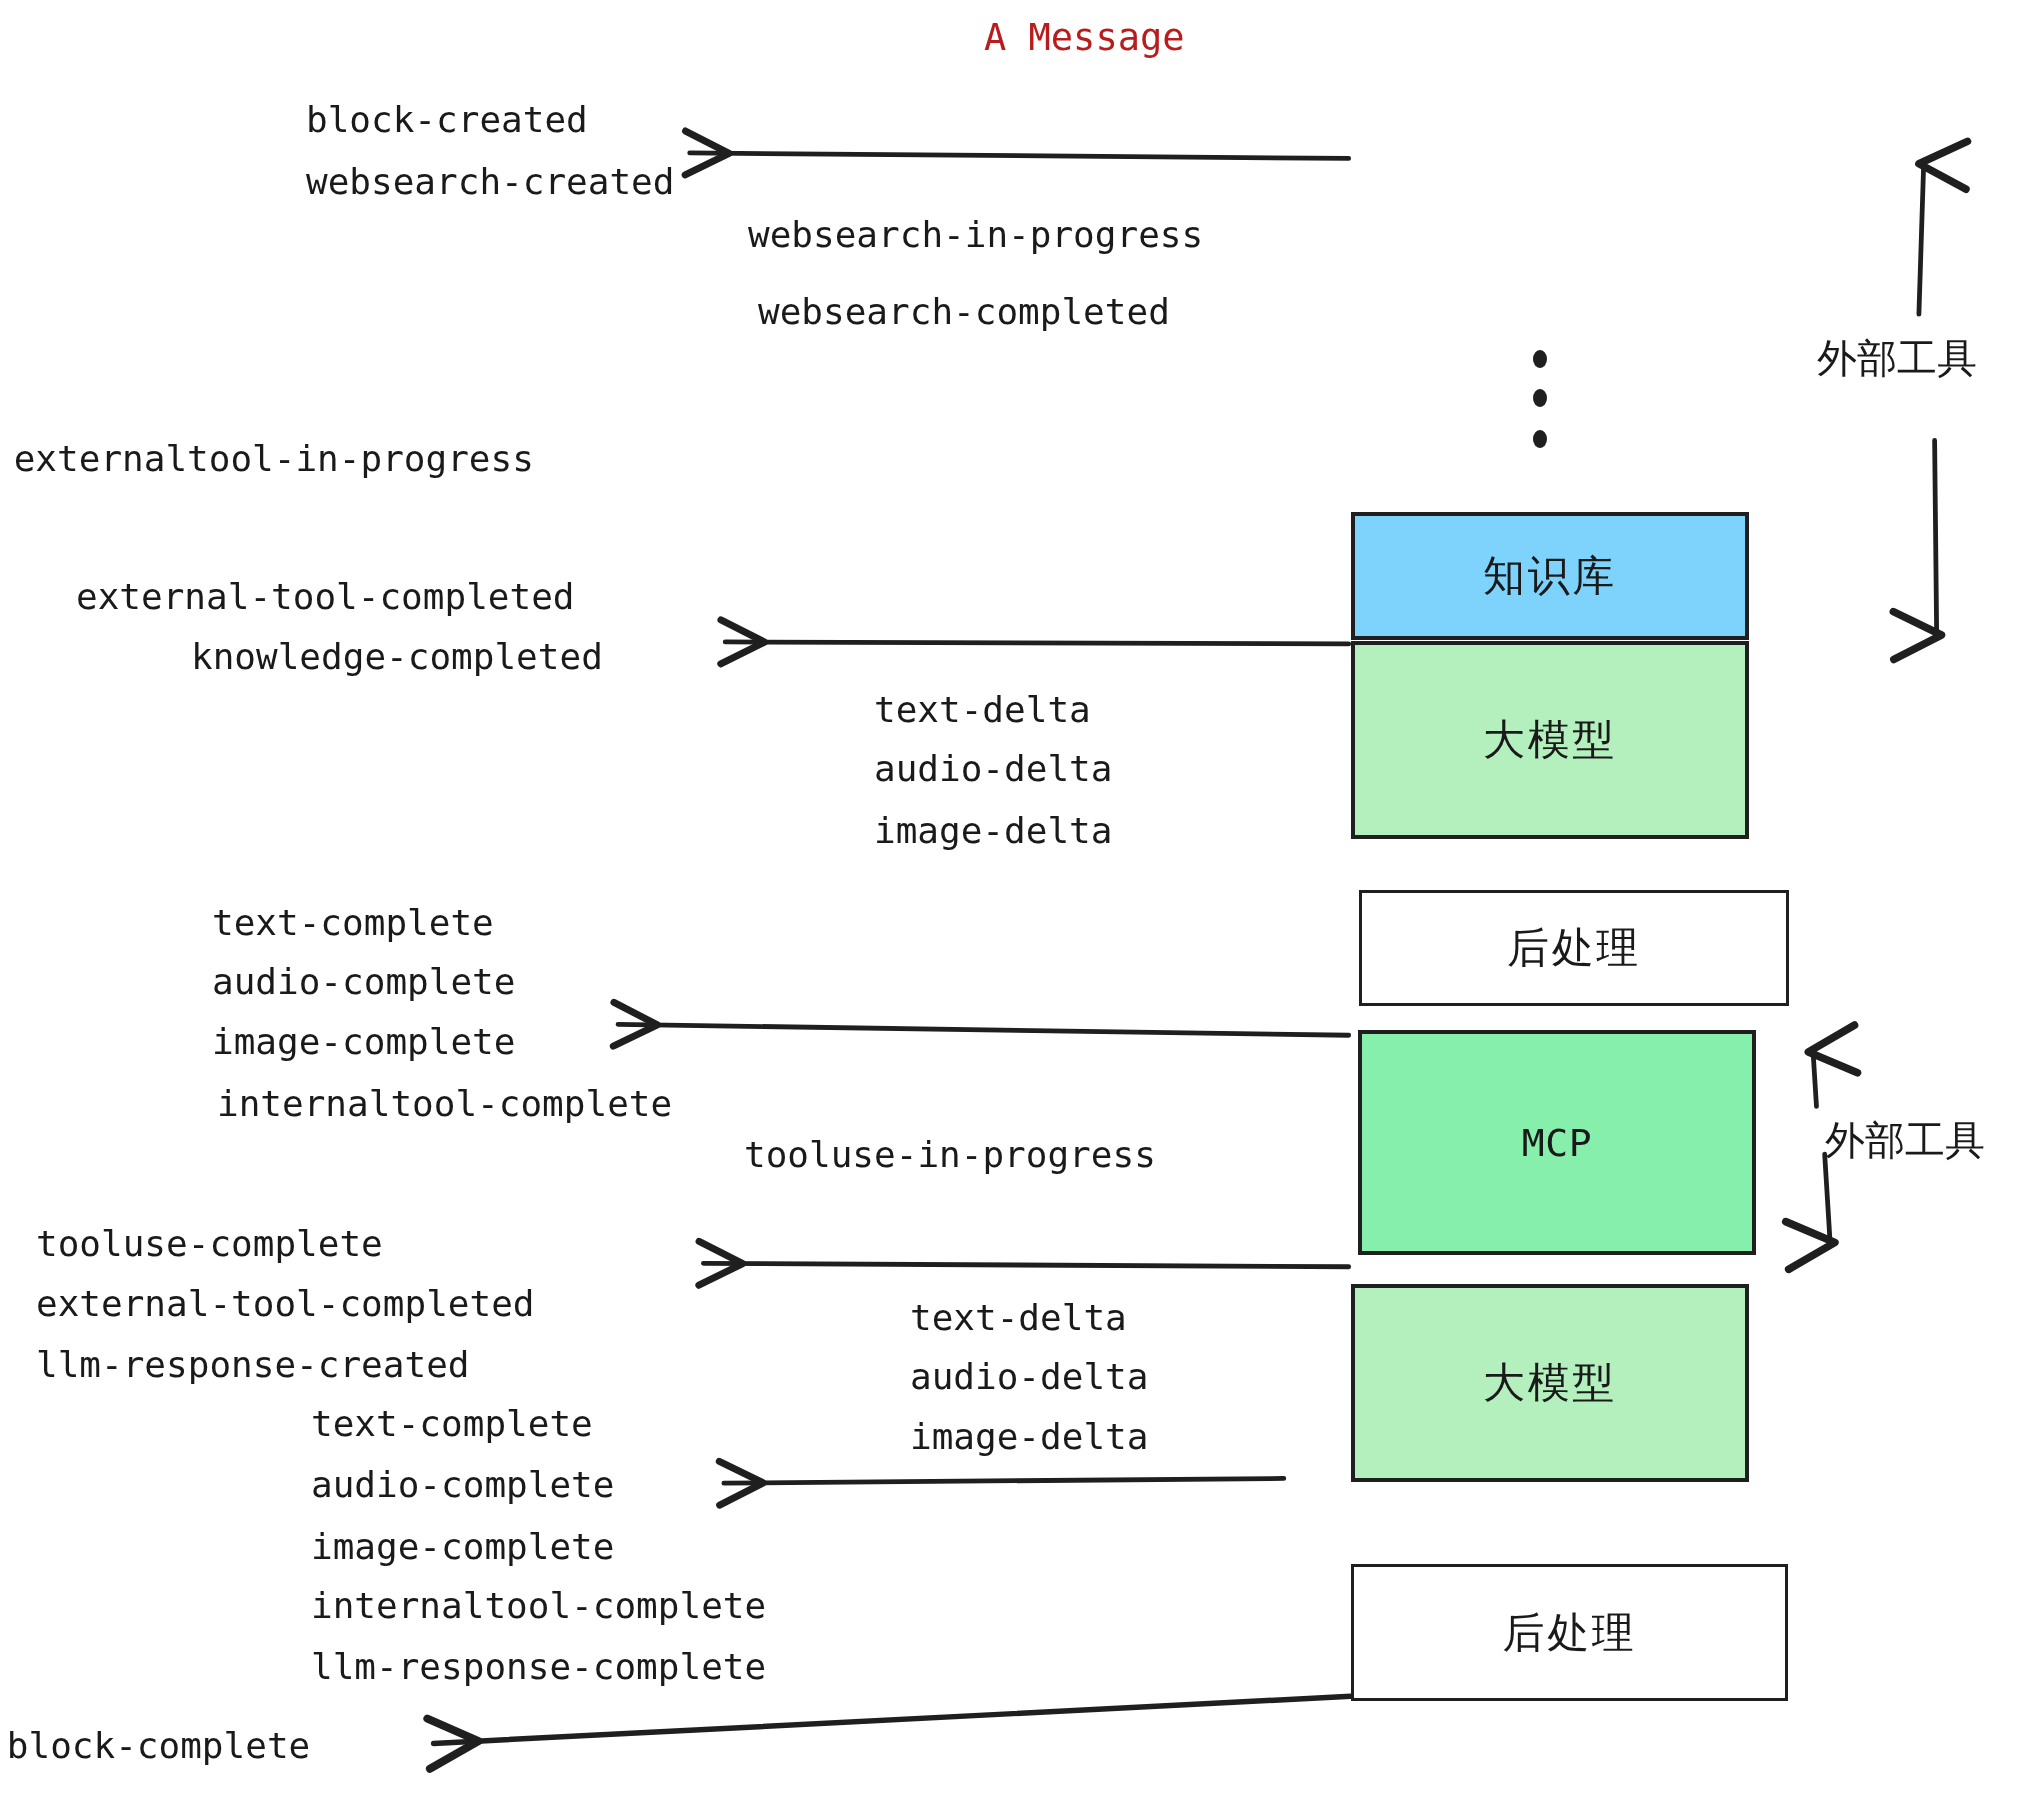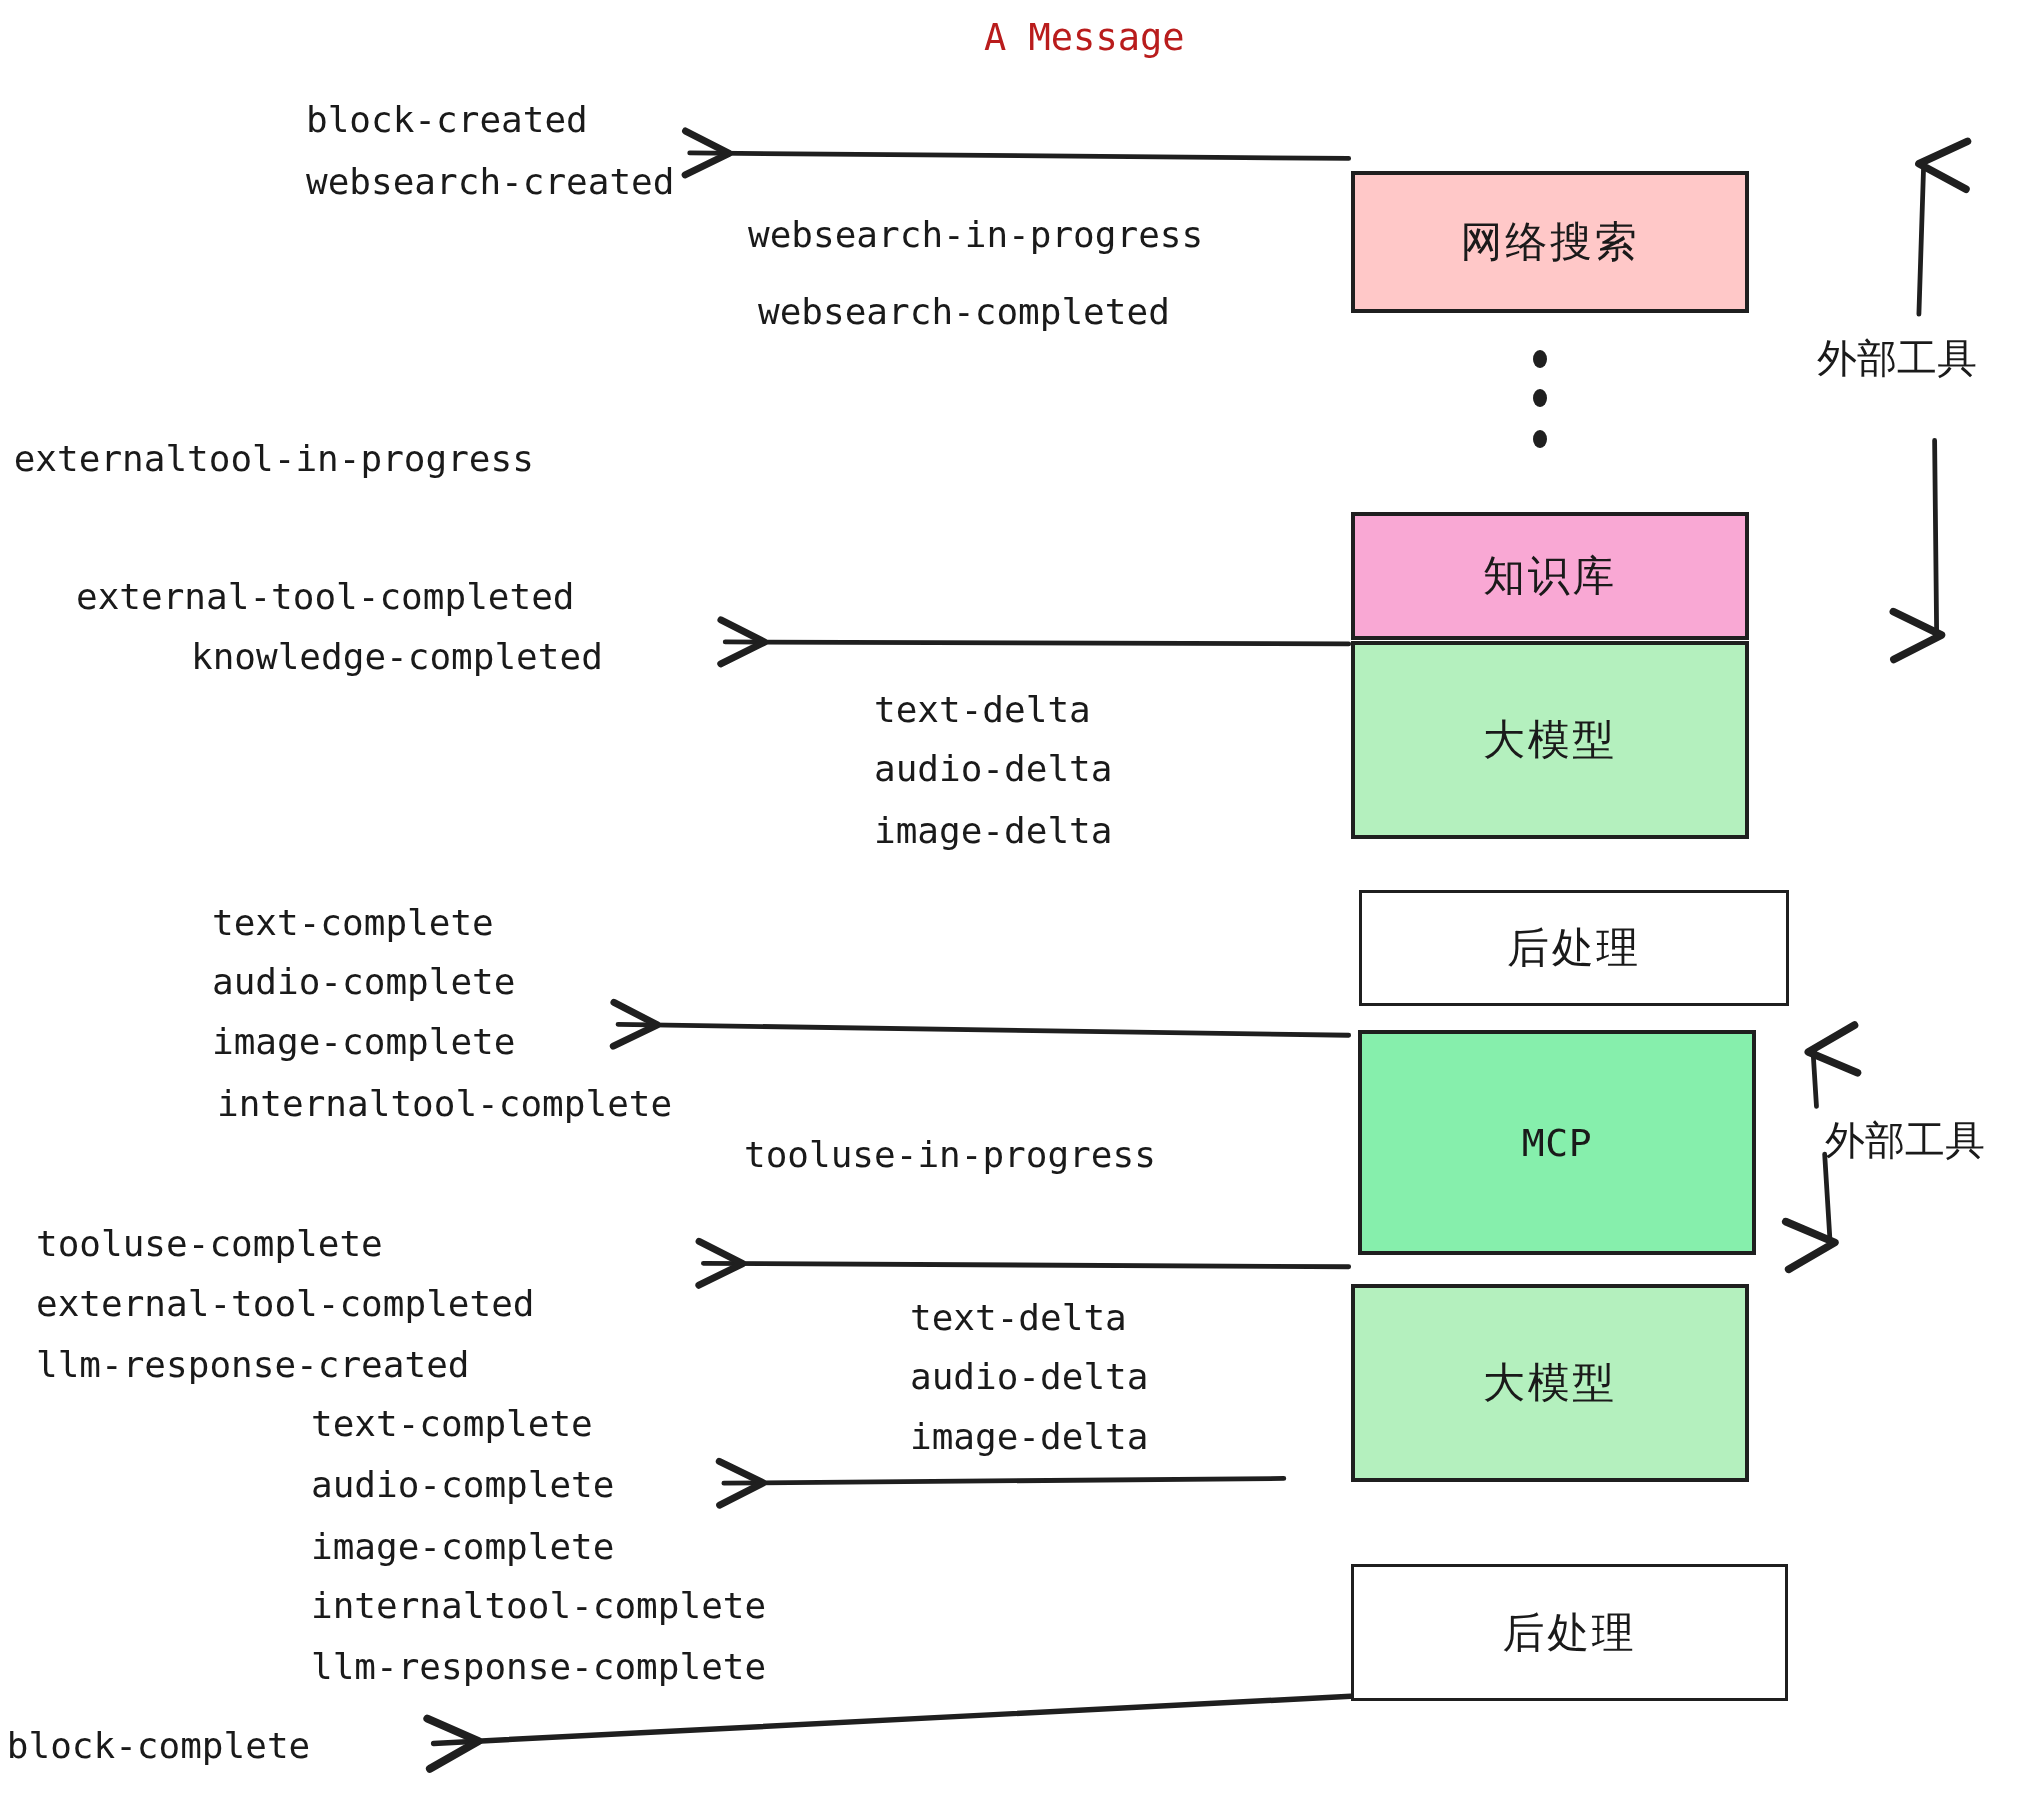--- a/index.html
+++ b/index.html
@@ -64,25 +64,22 @@
     pointer-events:none;
   }
 </style>
 </head>
 <body>
 
 <div id="root">
 
   <div class="title" style="left:984px;top:19px;">A Message</div>
 
-  <div class="box" style="left:1351px;top:171px;width:398px;height:142px;background:#FFC8C8;">
-    <span>网络搜索</span>
-  </div>
 
-  <div class="box" style="left:1351px;top:512px;width:398px;height:128px;background:#f9a8d4;">
+  <div class="box" style="left:1351px;top:512px;width:398px;height:128px;background:#7dd3fc;">
     <span>知识库</span>
   </div>
 
   <div class="box" style="left:1351px;top:641px;width:398px;height:198px;background:#B4F0BE;">
     <span>大模型</span>
   </div>
 
   <div class="box" style="left:1359px;top:890px;width:430px;height:116px;background:#FFFFFF;border-width:3.4px;">
     <span>后处理</span>
   </div>

